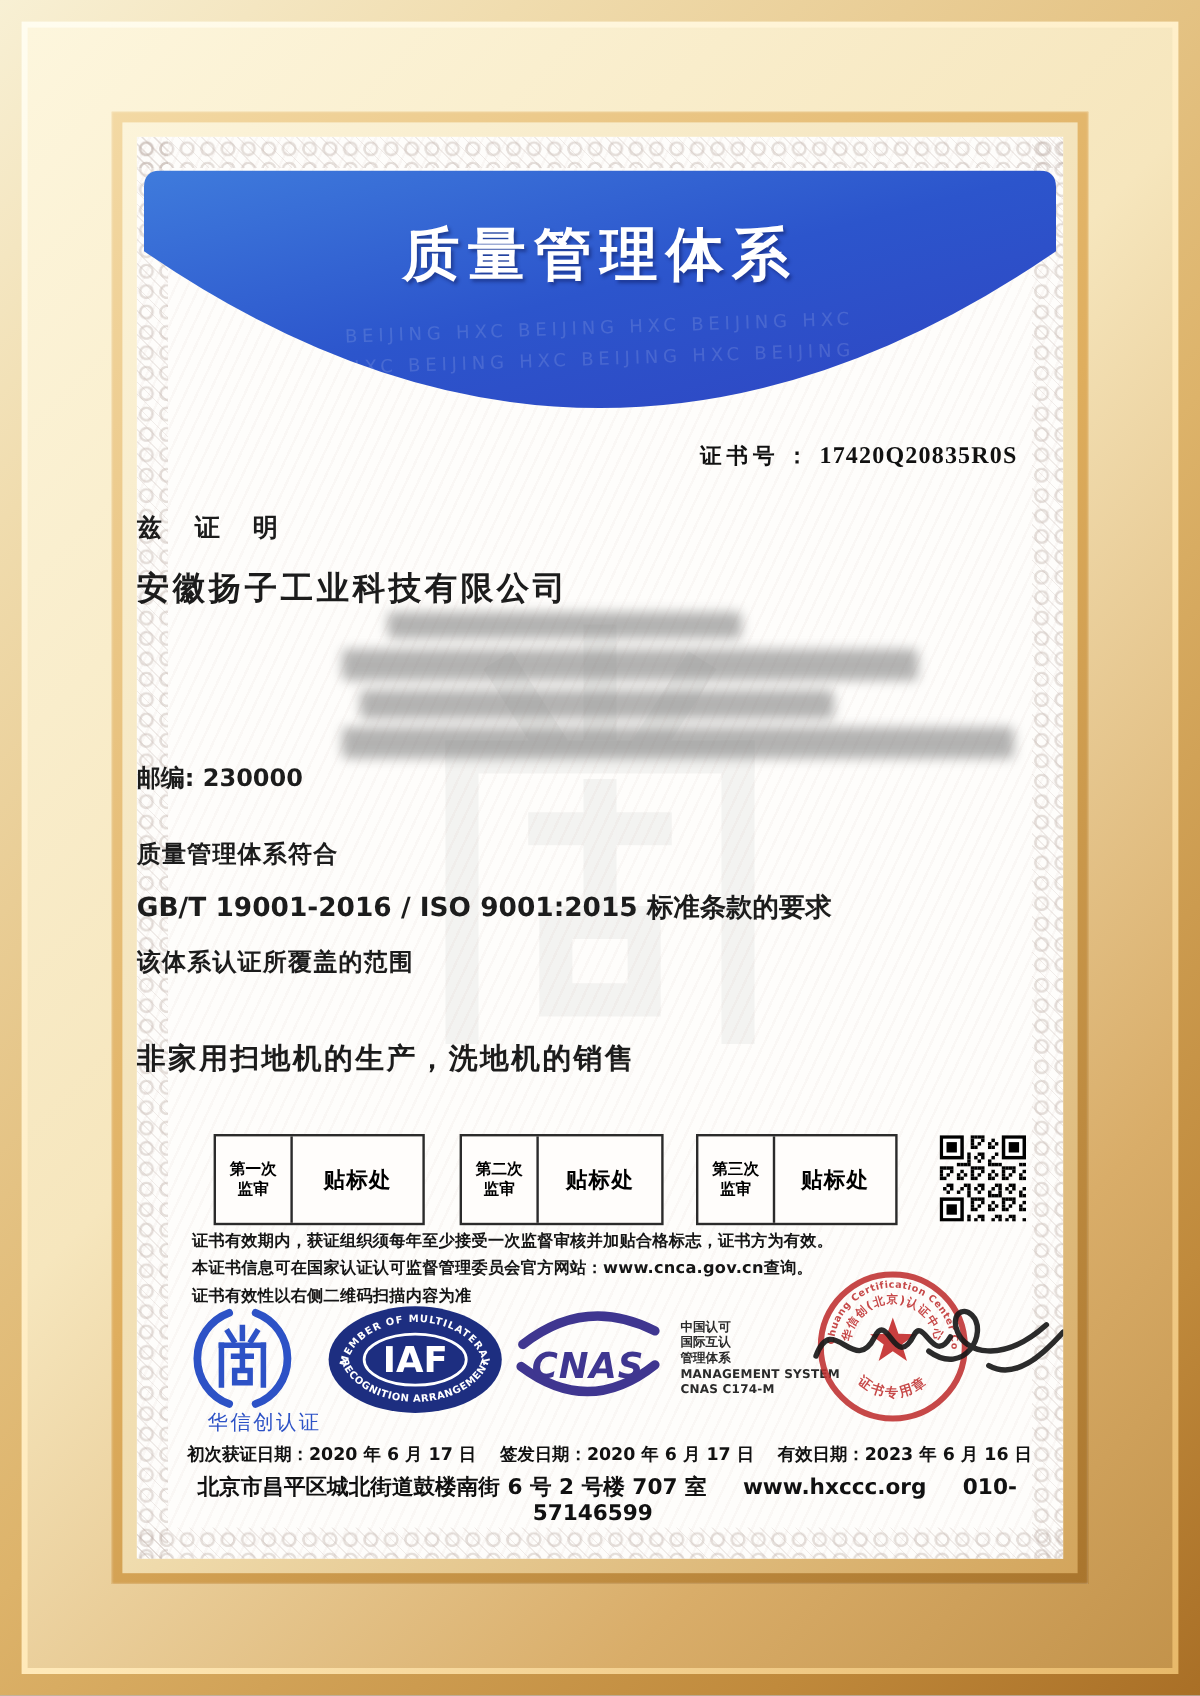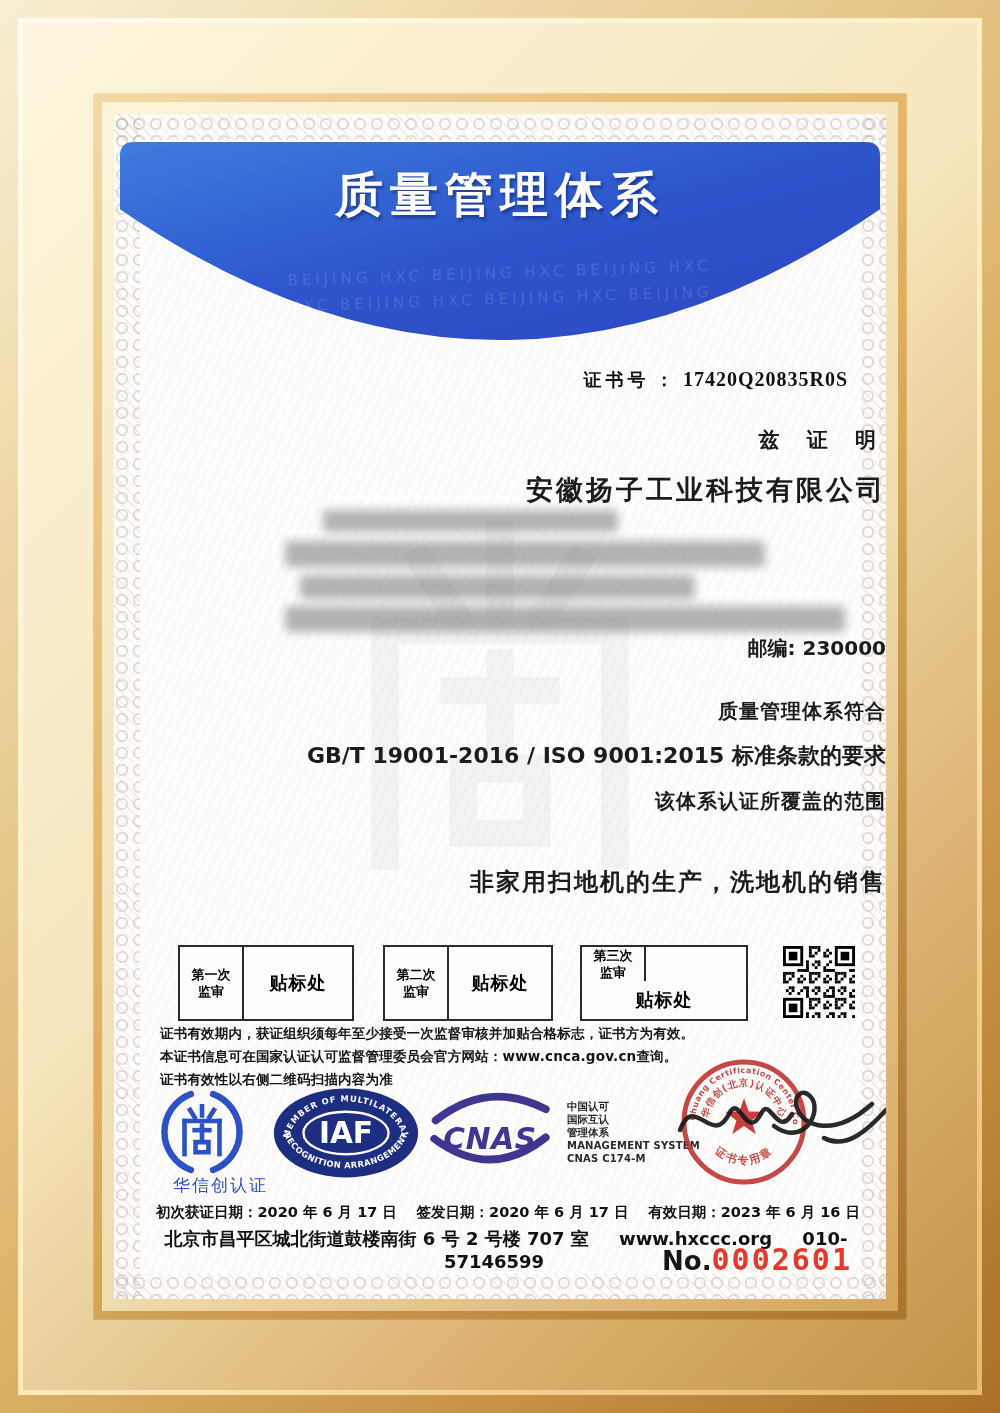--- a/index.html
+++ b/index.html
@@ -23,29 +23,29 @@
       radial-gradient(circle at 8px 10px, transparent 4px, rgba(190,175,168,.55) 4.5px, rgba(190,175,168,.45) 6px, transparent 6.5px),
       repeating-linear-gradient(45deg, rgba(190,175,168,.28) 0 1px, transparent 1px 7px);
     background-size:17px 17px,auto;}
   .lace.top{left:0;right:0;top:0;height:26px;}
   .lace.bottom{left:0;right:0;bottom:0;height:26px;}
   .lace.left{left:0;top:0;bottom:0;width:26px;}
   .lace.right{right:0;top:0;bottom:0;width:26px;}
   
   .hdr{position:absolute;left:6px;right:6px;top:28px;height:206px;}
   .hdr svg{display:block;width:100%;height:100%;}
-  .hdr-titles{position:absolute;left:0;right:0;top:21px;text-align:center;color:#fff;}
+  .hdr-titles{position:absolute;left:0;right:0;top:38px;text-align:center;color:#fff;}
   .hdr-t1{font-size:48px;font-weight:900;letter-spacing:7px;text-shadow:2px 3px 3px rgba(10,20,80,.45);}
   .hdr-t2{font-size:46px;font-weight:900;letter-spacing:9px;margin-top:12px;text-shadow:2px 3px 3px rgba(10,20,80,.45);}
   .hdr-wm{position:absolute;left:0;right:0;top:118px;text-align:center;color:#fff;opacity:.13;
     font-size:15px;letter-spacing:4px;line-height:26px;transform:rotate(-2deg);pointer-events:none;}
   
   .big-wm{position:absolute;left:156px;top:360px;width:460px;height:470px;opacity:.07;pointer-events:none;}
   
-  .abs{position:absolute;left:0;right:0;text-align:right;color:#1c1c1c;}
+  .abs{position:absolute;left:0;right:0;text-align:left;color:#1c1c1c;}
   .certno{position:absolute;right:38px;top:254px;font-size:18px;color:#111;}
   .certno .lbl{font-weight:700;letter-spacing:4px;}
   .certno .val{font-family:"Liberation Serif","DejaVu Serif",serif;font-weight:700;font-size:20px;letter-spacing:1px;}
   .certify{top:312px;font-size:21px;font-weight:800;letter-spacing:10px;}
   .company{top:358px;font-size:27px;font-weight:800;letter-spacing:3px;}
   .blur-bar{position:absolute;background:#767676;filter:blur(5px);opacity:.55;border-radius:4px;}
   .postcode{top:521px;font-size:20px;font-weight:800;}
   .sysline{top:584px;font-size:20px;font-weight:800;letter-spacing:1px;}
   .stdline{top:627px;font-size:22px;font-weight:800;}
   .scopelbl{top:674px;font-size:20px;font-weight:800;letter-spacing:1px;}
@@ -144,21 +144,21 @@
       <div class="audit" style="left:64px;width:172px;">
         <div class="c1">第一次
 监审</div>
         <div class="c2">贴标处</div>
       </div>
       <div class="audit" style="left:269px;width:166px;">
         <div class="c1">第二次
 监审</div>
         <div class="c2">贴标处</div>
       </div>
-      <div class="audit" style="left:466px;width:164px;flex-direction:column;">
+      <div class="audit" style="left:466px;width:164px;">
         <div class="c1">第三次
 监审</div>
         <div class="c2">贴标处</div>
       </div>
 
       <svg id="qr" class="qr" viewBox="0 0 25 25">
                 <rect x="9" y="0" width="1" height="1" fill="#000"></rect>
                 <rect x="10" y="0" width="1" height="1" fill="#000"></rect>
                 <rect x="11" y="0" width="1" height="1" fill="#000"></rect>
                 <rect x="12" y="0" width="1" height="1" fill="#000"></rect>
@@ -420,22 +420,19 @@
           <span>有效日期：</span><span>2023 年 6 月 16 日</span>
         </div>
       </div>
 
       <div class="addr">
         <span>北京市昌平区城北街道鼓楼南街 6 号 2 号楼 707 室</span>
         <span>www.hxccc.org</span>
         <span>010-57146599</span>
       </div>
 
-      <div class="serial">
-        <span class="no">No.</span><span class="digits">0002601</span>
-      </div>
 
      </div>
     </div>
    </div>
   </div>
  </div>
 </div>
 
 </body></html>

